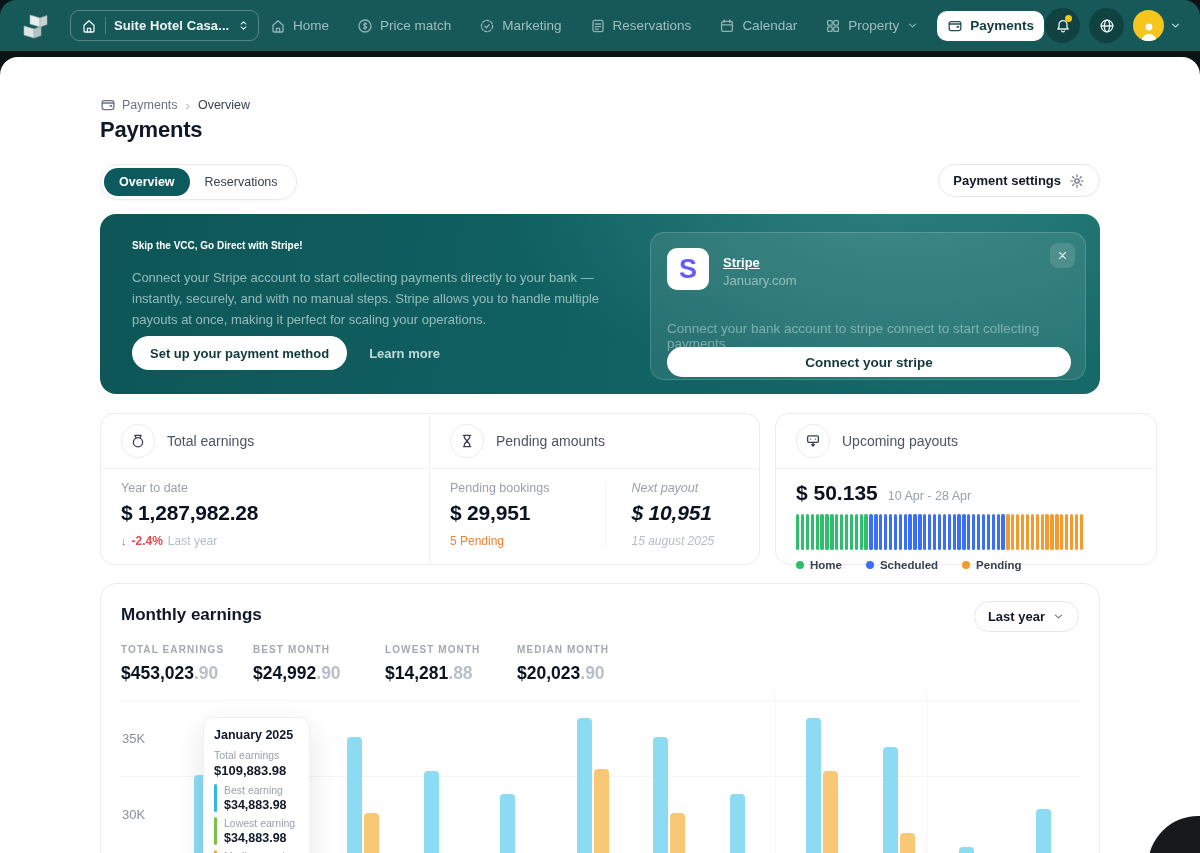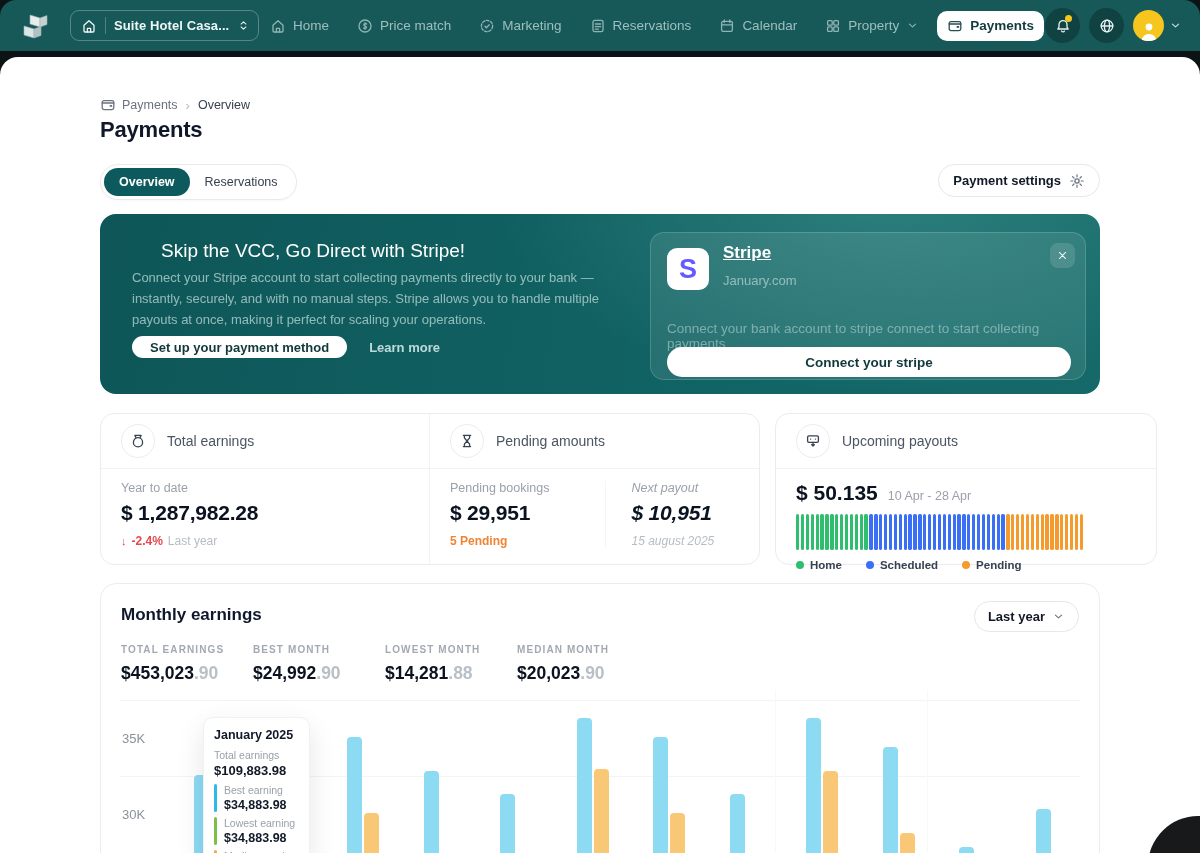--- a/index.html
+++ b/index.html
@@ -43,31 +43,31 @@
   .tab { font-size:12.5px; color:#374151; padding:7px 15px; border-radius:15px; cursor:pointer; white-space:nowrap; }
   .tab.active { background:#0d5a5e; color:#fff; font-weight:700; }
   .settings-btn { position:absolute; right:100px; top:164px; height:33px; display:flex; align-items:center; gap:8px;
           border:1px solid #e5e7eb; background:#fff; border-radius:17px; padding:0 14px; font-size:13px; font-weight:700; color:#111827; cursor:pointer; }
   .settings-btn svg { color:#6b7280; }
 
   
   .banner { position:absolute; left:100px; top:214px; width:1000px; height:180px; border-radius:16px;
             background: radial-gradient(ellipse 620px 320px at 78% -10%, rgba(137,216,205,.22), rgba(137,216,205,0) 62%),
                         linear-gradient(100deg,#0e5658 0%, #116263 55%, #156a69 100%); }
-  .banner-title { position:absolute; left:32px; top:26px; font-size:19px; font-weight:400; color:#ffffff;margin-left:29px; }
+  .banner-title { position:absolute; left:32px; top:26px; font-size:10px; font-weight:700; color:#ffffff; }
   .banner-desc { position:absolute; left:32px; top:54px; width:478px; font-size:13px; line-height:1.6; color:rgba(214,235,234,.66); }
   .banner-actions { position:absolute; left:32px; top:122px; display:flex; align-items:center; gap:22px; }
-  .btn-white { background:#fff; color:#11393c; border:none; border-radius:17px; height:22px; padding:0 18px;
+  .btn-white { background:#fff; color:#11393c; border:none; border-radius:17px; height:34px; padding:0 18px;
                font-size:13px; font-weight:800; cursor:pointer; font-family:inherit; }
   .link-ghost { color:rgba(219,240,239,.85); font-size:13px; font-weight:600; cursor:pointer; }
   .stripe-card { position:absolute; left:550px; top:18px; width:436px; height:148px; border-radius:14px;
                background:rgba(255,255,255,.09); border:1px solid rgba(255,255,255,.16); }
   .stripe-logo { position:absolute; left:16px; top:15px; width:42px; height:42px; border-radius:10px; background:#fff;
                display:flex; align-items:center; justify-content:center; font-size:27px; font-weight:800; color:#635bff; }
-  .stripe-name { position:absolute; left:72px; top:10px; font-size:17px; font-weight:800; color:#fff;text-decoration:underline; }
+  .stripe-name { position:absolute; left:72px; top:22px; font-size:13px; font-weight:800; color:#fff;text-decoration:underline; }
   .stripe-domain { position:absolute; left:72px; top:40px; font-size:13px; color:rgba(224,242,241,.55); }
   .stripe-close { position:absolute; right:10px; top:10px; width:25px; height:25px; border-radius:8px; background:rgba(255,255,255,.13);
                color:#eaf4f4; display:flex; align-items:center; justify-content:center; font-size:12px; cursor:pointer; }
   .stripe-desc { position:absolute; left:16px; top:88px; width:404px; font-size:13.5px; color:rgba(205,229,228,.5); }
   .stripe-btn { position:absolute; left:16px; top:114px; width:404px; height:30px; border-radius:15px; background:#fff; border:none;
                font-size:13.5px; font-weight:800; color:#11393c; cursor:pointer; font-family:inherit; }
 
   
   .statcard { position:absolute; background:#fff; border:1px solid #ececee; border-radius:14px; }
   .statcard .head { height:55px; display:flex; align-items:center; gap:12px; padding:0 20px; border-bottom:1px solid #f1f2f4; }
@@ -78,21 +78,21 @@
   .dualcard > .half { width:50%; }
   .dualcard > .half:first-child { border-right:1px solid #f1f2f4; }
   .half .cols { display:flex; padding:12px 0 0 20px; }
   .col { width:50%; position:relative; }
   .col + .col { padding-left:26px; border-left:1px solid #f4f5f6;font-style:italic; }
   .col .lab { font-size:12.5px; color:#9aa1ab; margin-bottom:6px; }
   .col .val { font-size:21px; font-weight:800; color:#0b1220; letter-spacing:-.2px; margin-bottom:9px; white-space:nowrap; }
   .col .note { font-size:12px; color:#b6bcc4; display:flex; align-items:center; gap:5px; }
   .d-up { color:#1fbf63; font-weight:800; }
   .d-down { color:#e5484d; font-weight:800; }
-  .d-orange { color:#ee8434; font-weight:700;text-align:right; }
+  .d-orange { color:#ee8434; font-weight:400;text-align:right; }
 
   .payoutcard { left:775px; top:413px; width:382px; height:152px; }
   .payout-row { display:flex; align-items:baseline; gap:10px; padding:12px 20px 0; }
   .payout-amt { font-size:21px; font-weight:800; color:#0b1220; }
   .payout-range { font-size:12.5px; color:#9aa1ab; }
   .strip { display:flex; gap:1.6px; padding:9px 20px 0; }
   .strip i { width:3.3px; height:36px; border-radius:1.6px; display:block; }
   .legend { display:flex; gap:24px; padding:9px 20px 0; }
   .legend .li { display:flex; align-items:center; gap:6px; font-size:11.5px; font-weight:700; color:#374151; }
   .legend .dot { width:8px; height:8px; border-radius:50%; }

